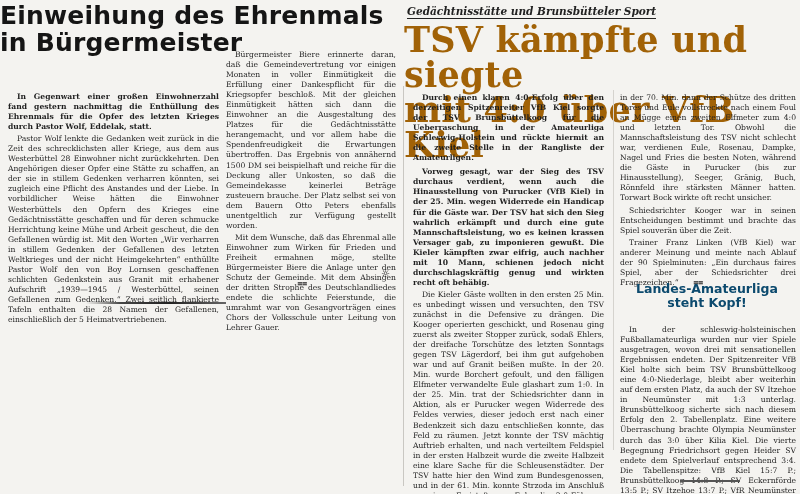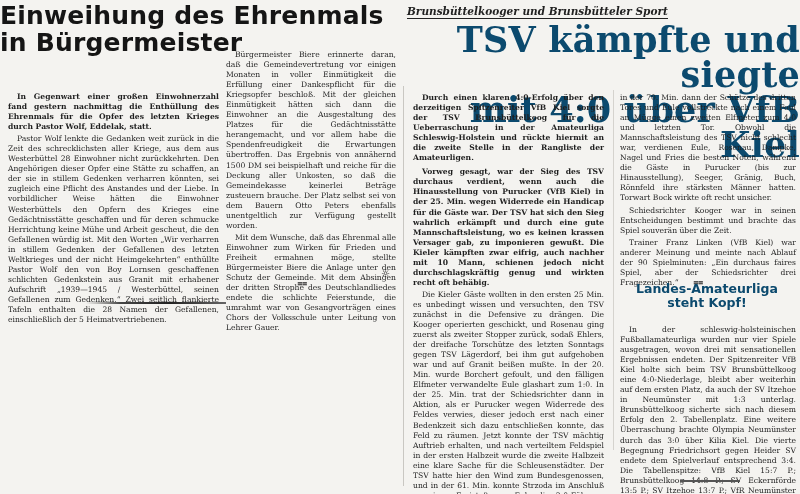--- a/index.html
+++ b/index.html
@@ -8,23 +8,23 @@
   .page { position: absolute; inset: 0; background: #f4f3f0; }
 
   .headline-left { position: absolute; left: 0; top: 2px; width: 400px; text-align: left;
     font-family: "DejaVu Sans", sans-serif; font-weight: bold; font-size: 25px; line-height: 27px;
     letter-spacing: 0.2px; color: #151515; }
 
   .kicker { position: absolute; left: 407px; top: 5px; font-family: "DejaVu Serif", serif;
     font-style: italic; font-weight: bold; font-size: 10.5px; color: #222;
     border-bottom: 1.2px solid #222; padding-bottom: 1px; }
 
-  .headline-right { position: absolute; left: 404px; top: 22px; width: 396px; text-align: right;
+  .headline-right { position: absolute; left: 404px; top: 22px; width: 396px; text-align: left;
     font-family: "DejaVu Serif", serif; font-weight: bold; font-size: 35px; line-height: 35px;
-    color: #0c4a6e; letter-spacing: 0.2px; }
+    color: #a16207; letter-spacing: 0.2px; }
 
   .col { position: absolute; font-size: 7.6px; line-height: 10.05px; text-align: justify;
     hyphens: manual; color: #1f1f1f; }
   .col p { margin: 0; text-indent: 9px; }
   .col p + p { margin-top: 2px; }
   .lead { font-weight: bold; }
   .bold-p { font-weight: bold; }
   .c1 { left: 8px; top: 50px; width: 211px; margin-top: 42px; }
   .c2 { left: 226px; top: 50px; width: 170px; }
   .c3 { left: 413px; top: 93px; width: 191px; }
@@ -67,21 +67,21 @@
     <p style="margin-top:0">Bürgermeister Biere erinnerte daran, daß die Gemeindevertretung vor einigen Monaten in voller Einmütigkeit die Erfüllung einer Dankespflicht für die Kriegsopfer beschloß. Mit der gleichen Einmütigkeit hätten sich dann die Einwohner an die Ausgestaltung des Platzes für die Gedächtnisstätte herangemacht, und vor allem habe die Spendenfreudigkeit die Erwartungen übertroffen. Das Ergebnis von annähernd 1500 DM sei beispielhaft und reiche für die Deckung aller Unkosten, so daß die Gemeindekasse keinerlei Beträge zusteuern brauche. Der Platz selbst sei von dem Bauern Otto Peters ebenfalls unentgeltlich zur Verfügung gestellt worden.</p>
     <p>Mit dem Wunsche, daß das Ehrenmal alle Einwohner zum Wirken für Frieden und Freiheit ermahnen möge, stellte Bürgermeister Biere die Anlage unter den Schutz der Gemeinde. Mit dem Absingen der dritten Strophe des Deutschlandliedes endete die schlichte Feierstunde, die umrahmt war von Gesangvorträgen eines Chors der Volksschule unter Leitung von Lehrer Gauer.</p>
   </div>
 
   <div class="star">☼</div>
   <div class="deco sep1">≡≡</div>
   <div class="hr-left"></div>
 
   <div class="vrule1"></div>
 
-  <div class="kicker">Brunsbüttelkooger und Brunsbütteler Sport</div>
+  <div class="kicker">Gedächtnisstätte und Brunsbütteler Sport</div>
 
   <div class="headline-right">
     <div>TSV kämpfte und siegte</div>
     <div>mit 4:0 über VfB Kiel</div>
   </div>
 
   <div class="col c3">
     <p class="bold-p">Durch einen klaren 4:0-Erfolg über den derzeitigen Spitzenreiter VfB Kiel sorgte der TSV Brunsbüttelkoog für die Ueberraschung in der Amateurliga Schleswig-Holstein und rückte hiermit an die zweite Stelle in der Rangliste der Amateurligen.</p>
     <p class="bold-p" style="margin-top:4px">Vorweg gesagt, war der Sieg des TSV durchaus verdient, wenn auch die Hinausstellung von Purucker (VfB Kiel) in der 25. Min. wegen Widerrede ein Handicap für die Gäste war. Der TSV hat sich den Sieg wahrlich erkämpft und durch eine gute Mannschaftsleistung, wo es keinen krassen Versager gab, zu imponieren gewußt. Die Kieler kämpften zwar eifrig, auch nachher mit 10 Mann, schienen jedoch nicht durchschlagskräftig genug und wirkten recht oft behäbig.</p>
     <p>Die Kieler Gäste wollten in den ersten 25 Min. es unbedingt wissen und versuchten, den TSV zunächst in die Defensive zu drängen. Die Kooger operierten geschickt, und Rosenau ging zuerst als zweiter Stopper zurück, sodaß Ehlers, der dreifache Torschütze des letzten Sonntags gegen TSV Lägerdorf, bei ihm gut aufgehoben war und auf Granit beißen mußte. In der 20. Min. wurde Borchert gefoult, und den fälligen Elfmeter verwandelte Eule glashart zum 1:0. In der 25. Min. trat der Schiedsrichter dann in Aktion, als er Purucker wegen Widerrede des Feldes verwies, dieser jedoch erst nach einer Bedenkzeit sich dazu entschließen konnte, das Feld zu räumen. Jetzt konnte der TSV mächtig Auftrieb erhalten, und nach verteiltem Feldspiel in der ersten Halbzeit wurde die zweite Halbzeit eine klare Sache für die Schleusenstädter. Der TSV hatte hier den Wind zum Bundesgenossen, und in der 61. Min. konnte Strzoda im Anschluß an einen Freistoß von Eule die 2:0-Führung erzielen. Rosenau war</p>

